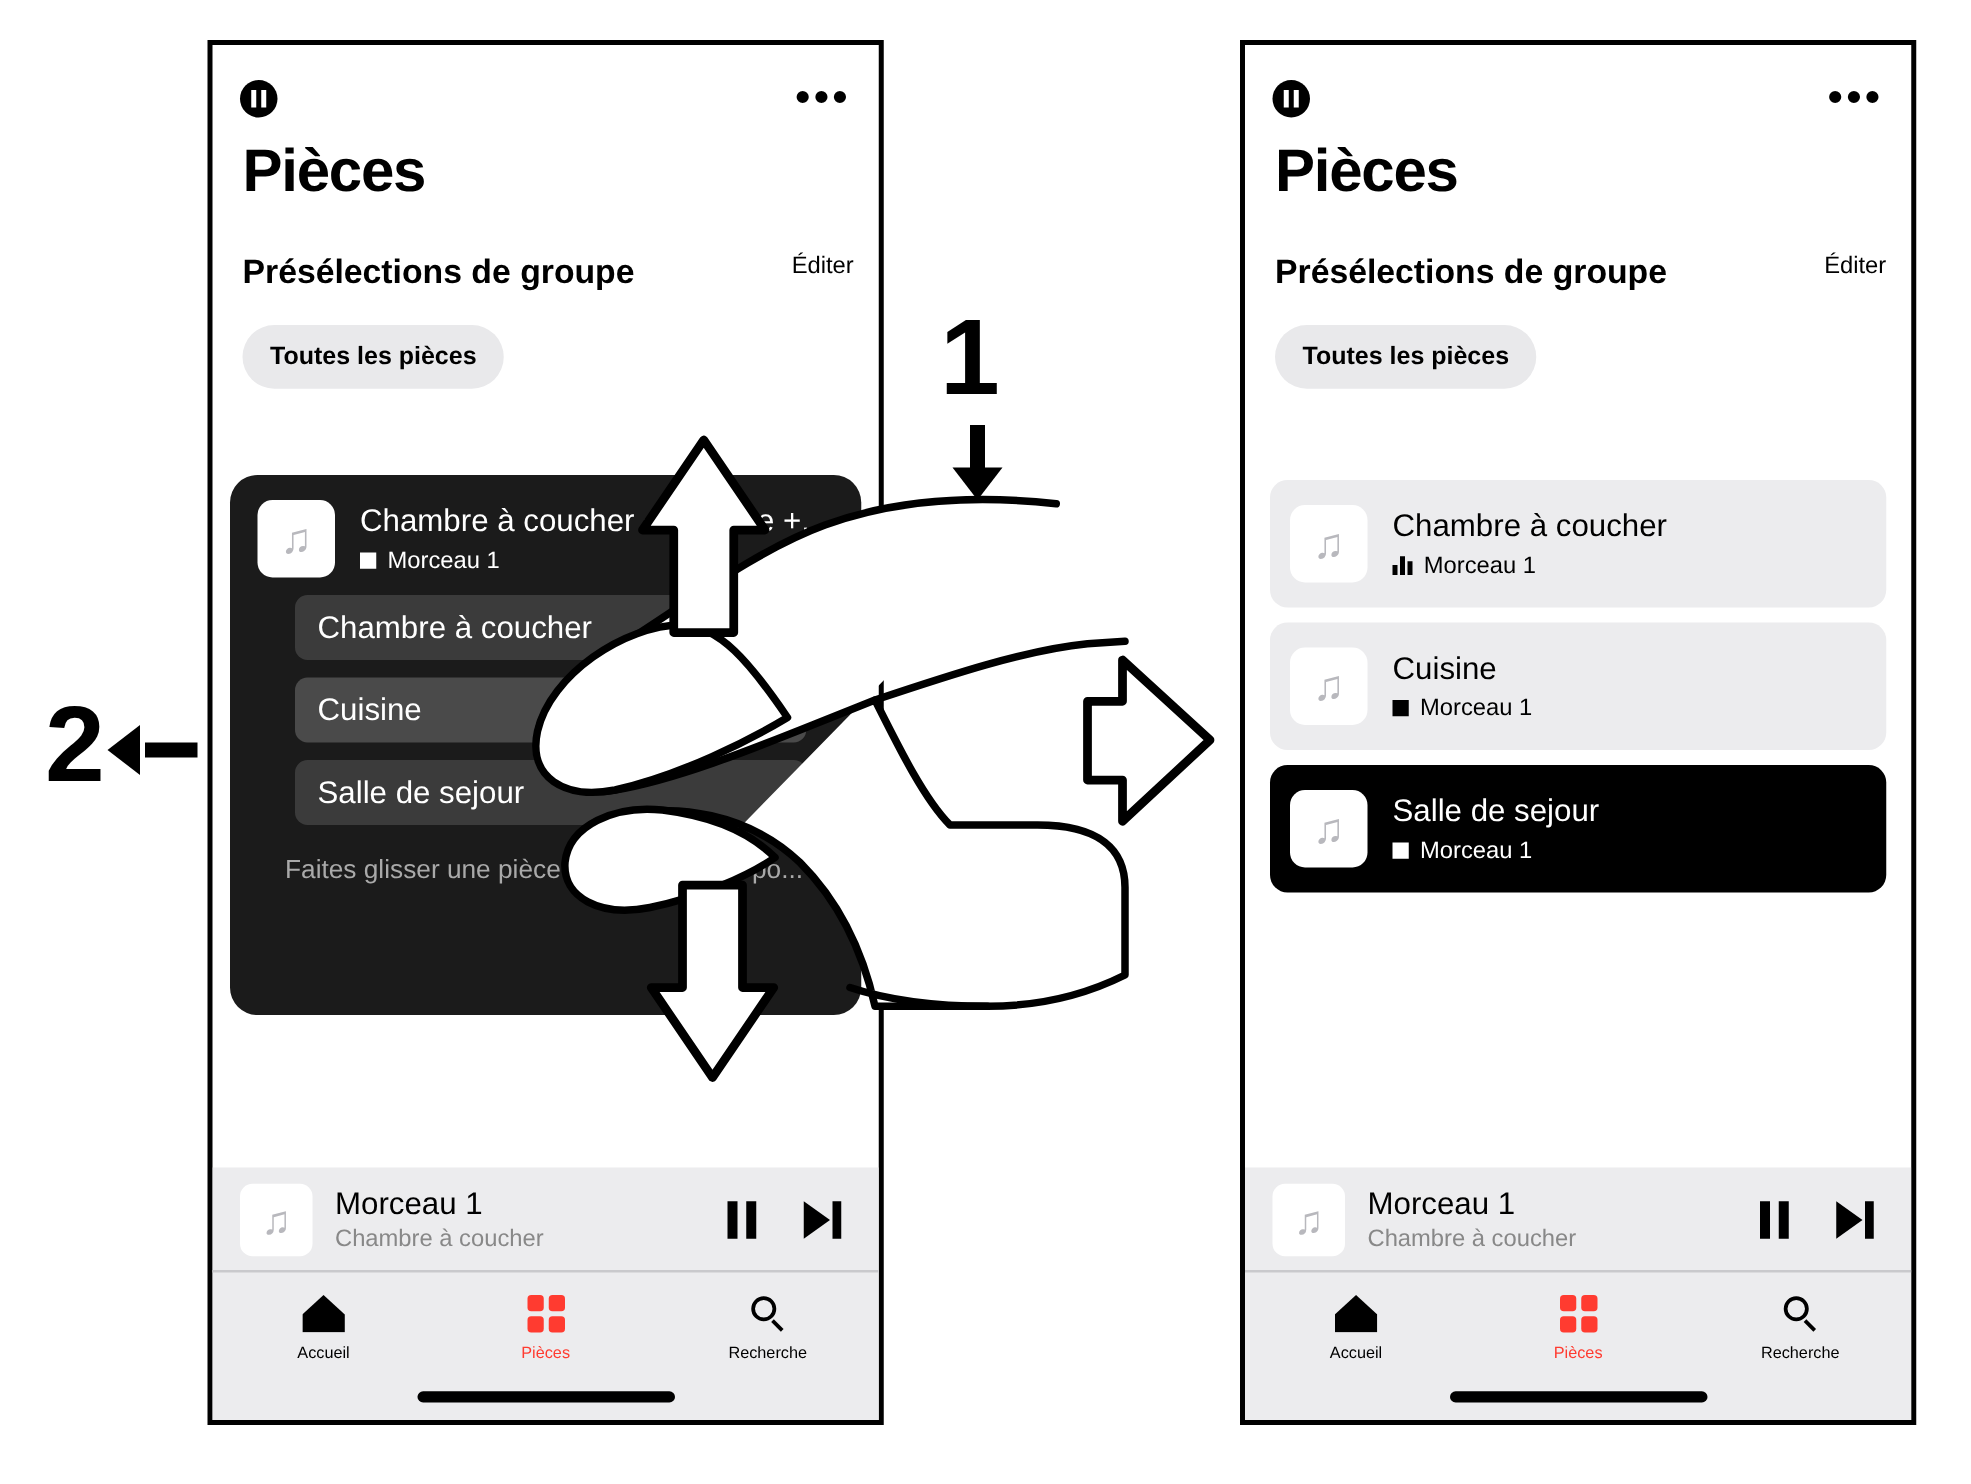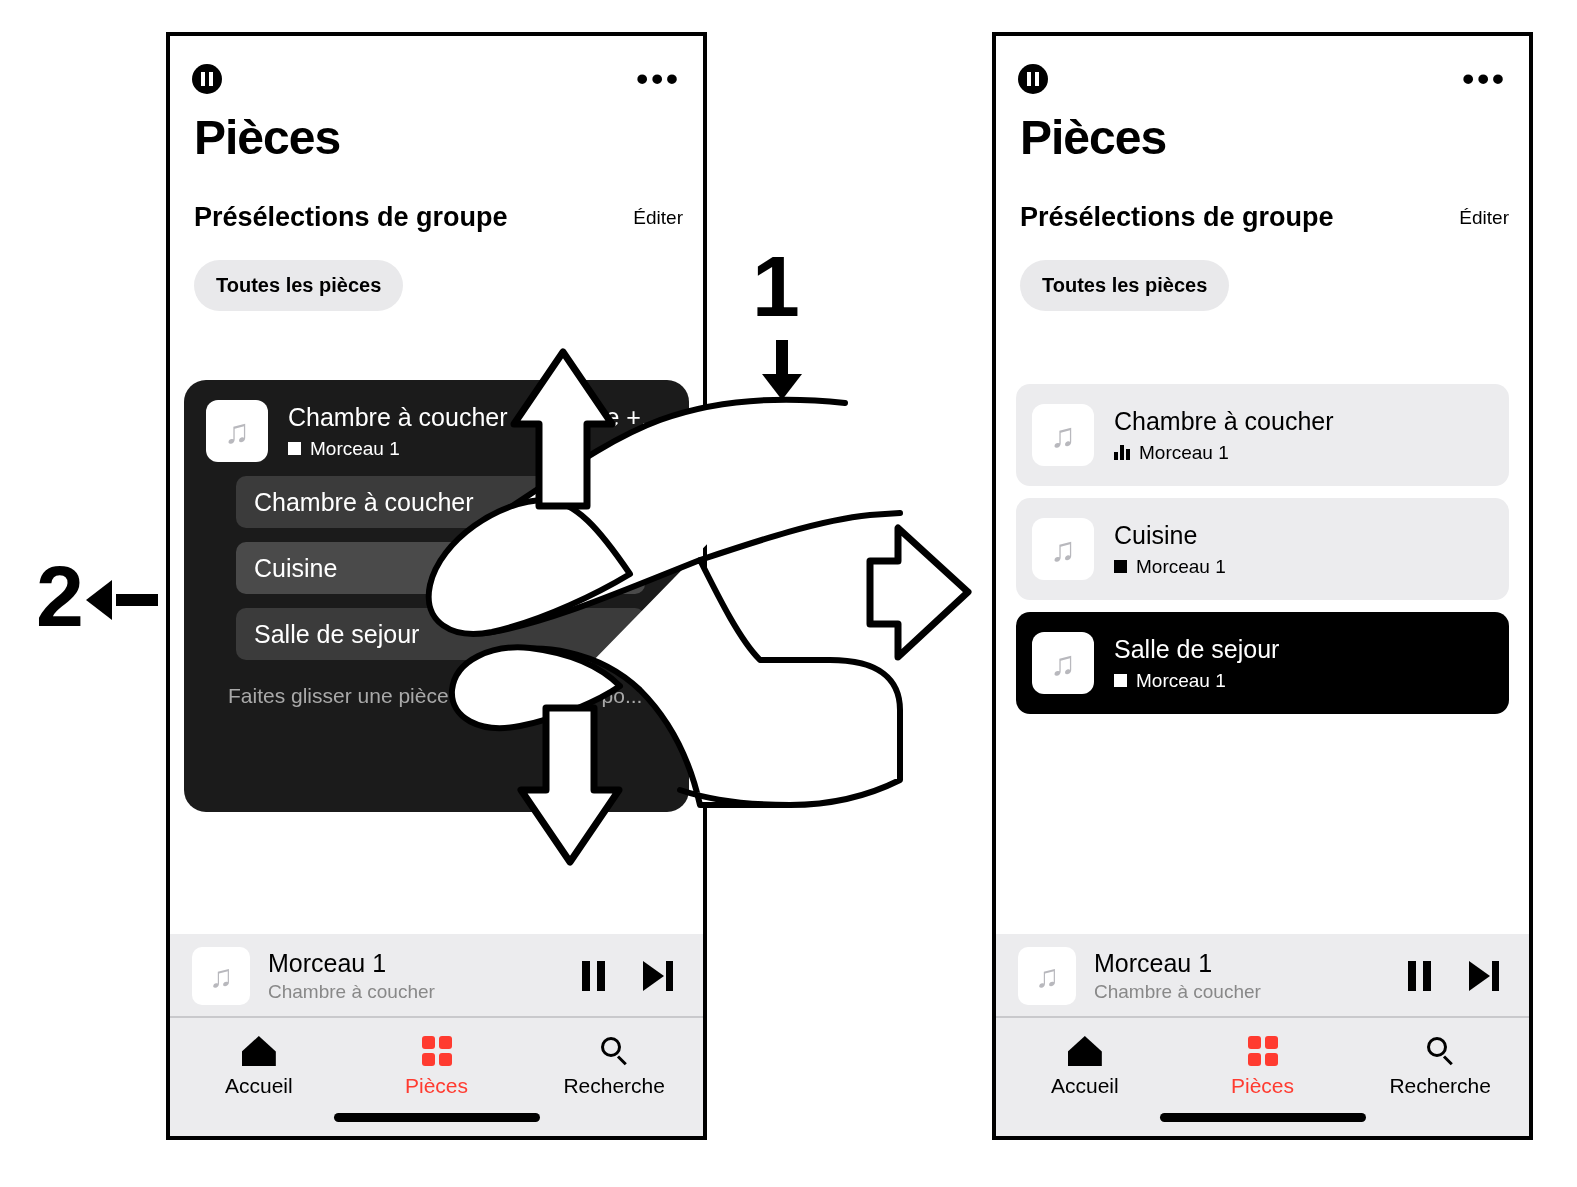--- a/index.html
+++ b/index.html
@@ -71,21 +71,21 @@
     font-weight: 700;
     letter-spacing: -1px;
     color: #000;
   }
 
   .section-row {
     position: absolute;
     left: 24px; right: 20px;
     top: 166px;
     display: flex;
-    align-items: center;
+    align-items: flex-start;
     justify-content: space-between;
   }
   .section-title {
     font-size: 27px;
     font-weight: 700;
     color: #000;
   }
   .section-action {
     font-size: 19px;
     color: #000;
@@ -306,21 +306,21 @@
   .tab {
     flex: 1;
     display: flex;
     flex-direction: column;
     align-items: center;
     justify-content: flex-start;
     padding-top: 18px;
   }
   .tab-label {
     margin-top: 8px;
-    font-size: 21px;
+    font-size: 13px;
     color: #000;
   }
   .tab.active .tab-label { color: #ff3b30; }
   .home-ic {
     width: 34px; height: 30px;
     background: #000;
     clip-path: polygon(50% 0%, 100% 52%, 100% 100%, 0% 100%, 0% 52%);
     border-radius: 6px 6px 0 0;
   }
   .rooms-ic {

